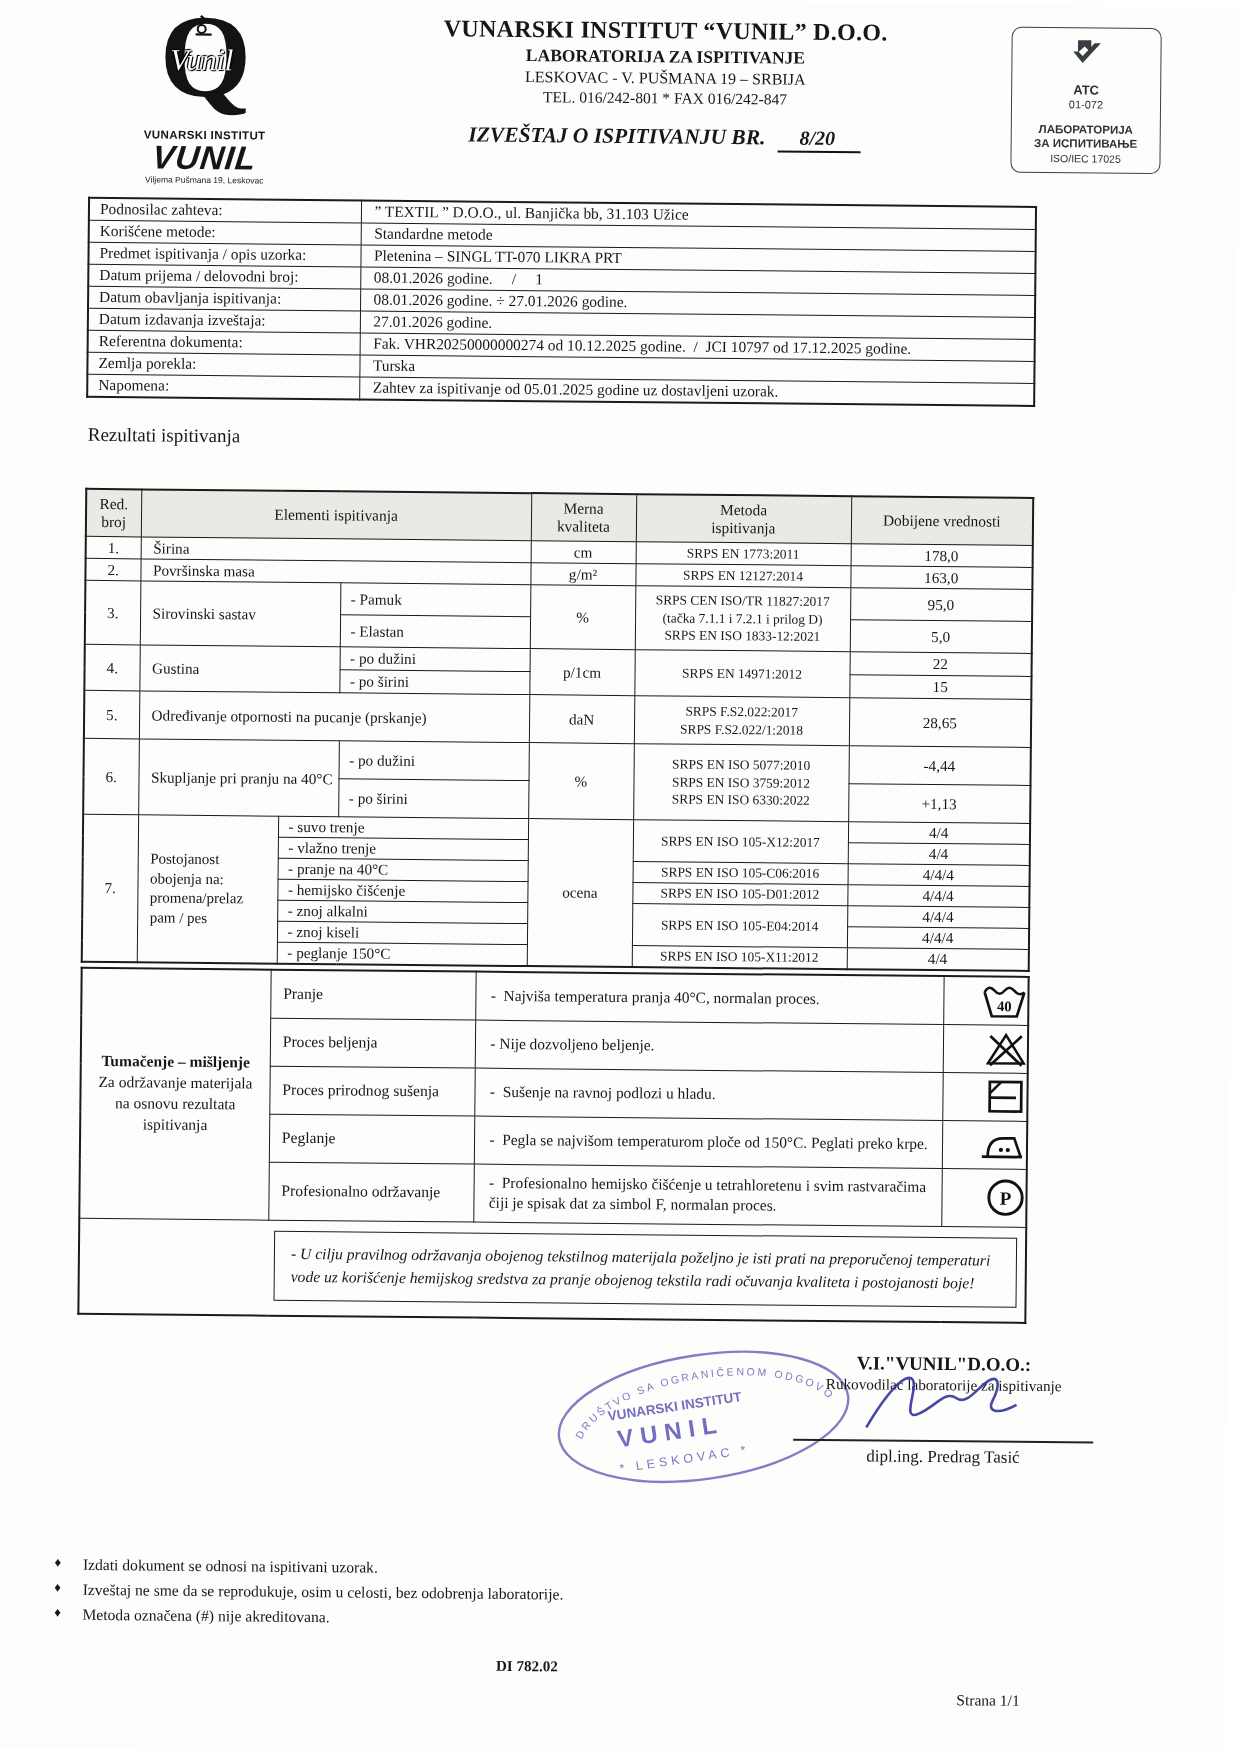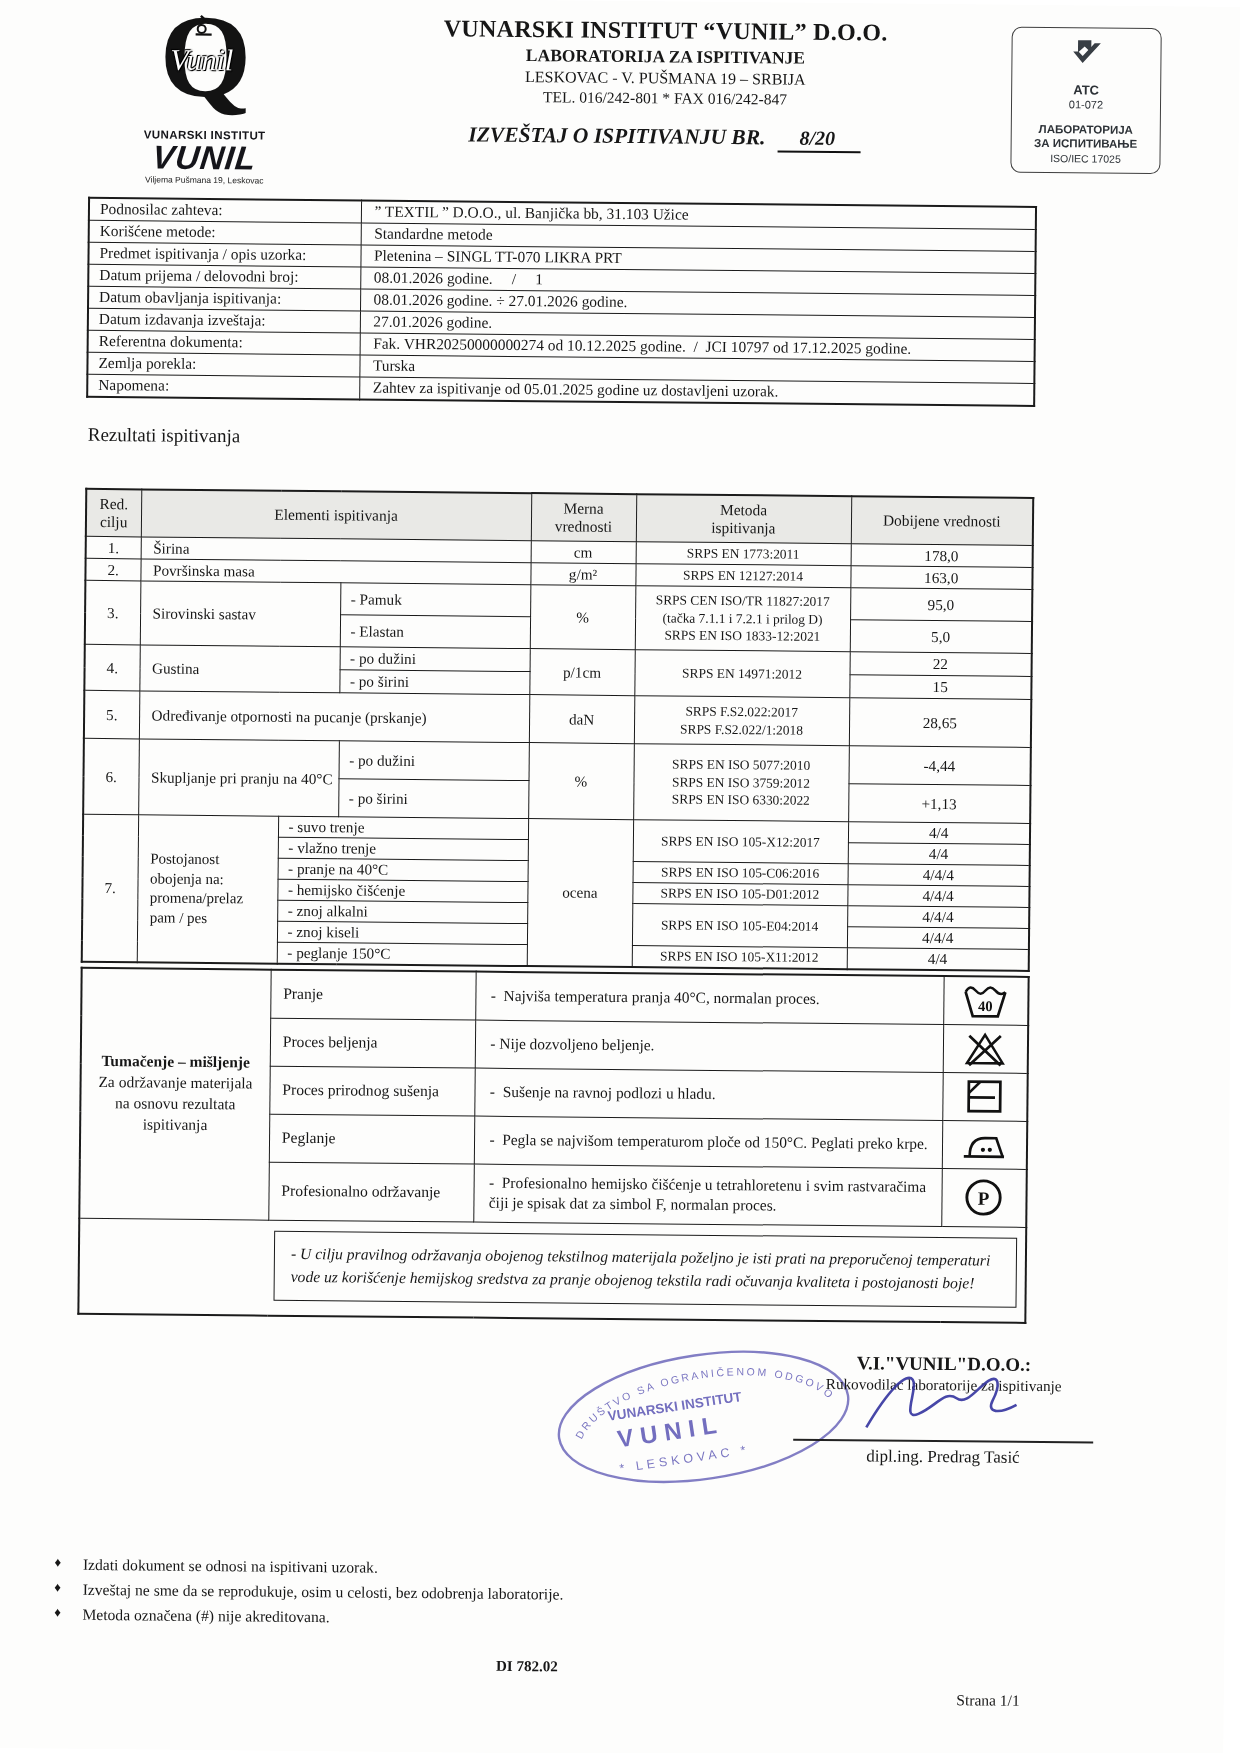--- a/index.html
+++ b/index.html
@@ -60,21 +60,21 @@
   .res tr.h48{height:48px;} .res tr.h38{height:38px;} .res tr.h21{height:21px;}
   .res td.name7{font-size:15px;line-height:1.3;}
 
   
   .care{margin:4px 0 0 90px;width:949px;border:2.6px solid #1b1b1b;border-collapse:collapse;}
   .care td{border:1.4px solid #1b1b1b;vertical-align:middle;}
   .care .lh{width:194px;text-align:center;font-size:15.5px;line-height:1.35;}
   .care .lh .t{font-weight:700;}
   .care .lbl{width:196px;font-size:15.6px;padding:2px 4px 2px 12px;}
   .care .dsc{width:468px;font-size:15.4px;padding:2px 10px 2px 14px;line-height:1.3;}
-  .care .ico{width:86px;text-align:center;padding:2px 0;}
+  .care .ico{width:86px;text-align:right;padding:2px 0;}
   .care tr{height:48px;}
   .care tr.tall{height:58px;}
   .care td.notecell{padding:10px 8px 14px 194px;border-top:1.4px solid #1b1b1b;}
   .note-box{border:1.6px solid #1b1b1b;padding:10px 16px 12px;font-style:italic;
             font-size:15.6px;line-height:1.5;}
 
   
   .sig-zone{position:relative;height:196px;margin-top:8px;}
   .stamp{position:absolute;left:562px;top:12px;transform:rotate(-9deg);opacity:.88;}
   .sig-text{position:absolute;left:742px;top:22px;width:430px;text-align:center;}
@@ -194,24 +194,24 @@
         <col style="width:140px">
         <col style="width:60px">
       <col style="width:190px">
         <col style="width:105px">
         <col style="width:215px">
         <col style="width:182px">
     </colgroup>
     <thead>
       <tr>
         <th class="pre">Red.
-cilju</th>
+broj</th>
         <th colspan="3">Elementi ispitivanja</th>
         <th class="pre">Merna
-vrednosti</th>
+kvaliteta</th>
         <th class="pre">Metoda
 ispitivanja</th>
         <th>Dobijene vrednosti</th>
       </tr>
     </thead>
     <tbody>
       <tr class="h22">
         <td>1.</td>
         <td class="name" colspan="3">Širina</td>
         <td>cm</td>

